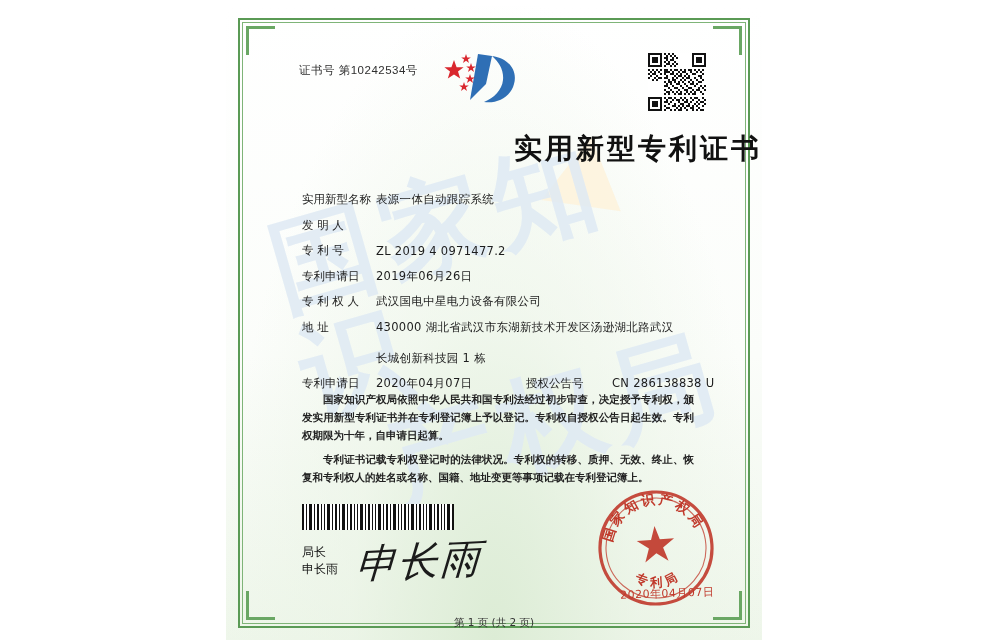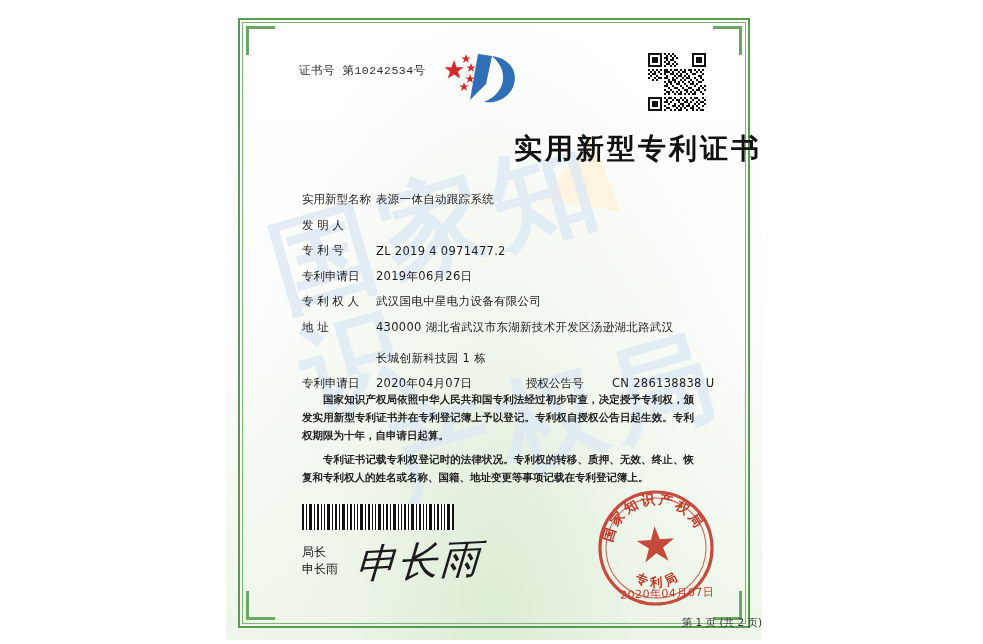--- a/index.html
+++ b/index.html
@@ -93,21 +93,21 @@
   }
 
   
   .cert-no {
     position: absolute;
     left: 73px;
     top: 57px;
     font-size: 11.5px;
     color: #2e2e2e;
     letter-spacing: .5px;
-    font-family: Liberation Mono, monospace;
+    font-family: Liberation Sans, sans-serif;
   }
 
   
   .qr {
     position: absolute;
     right: 56px;
     top: 47px;
     width: 58px;
     height: 58px;
     background: #ffffff;
@@ -239,21 +239,21 @@
     font-family: "DejaVu Sans", sans-serif;
     transform: rotate(-2deg);
   }
 
   
   .page-no {
     position: absolute;
     left: 0;
     bottom: 10px;
     width: 100%;
-    text-align: right;
+    text-align: center;
     font-size: 10.5px;
     color: #333;
     font-family: "DejaVu Sans", sans-serif;
   }
 </style>
 </head>
 <body>
 
 <div id="page">
 

